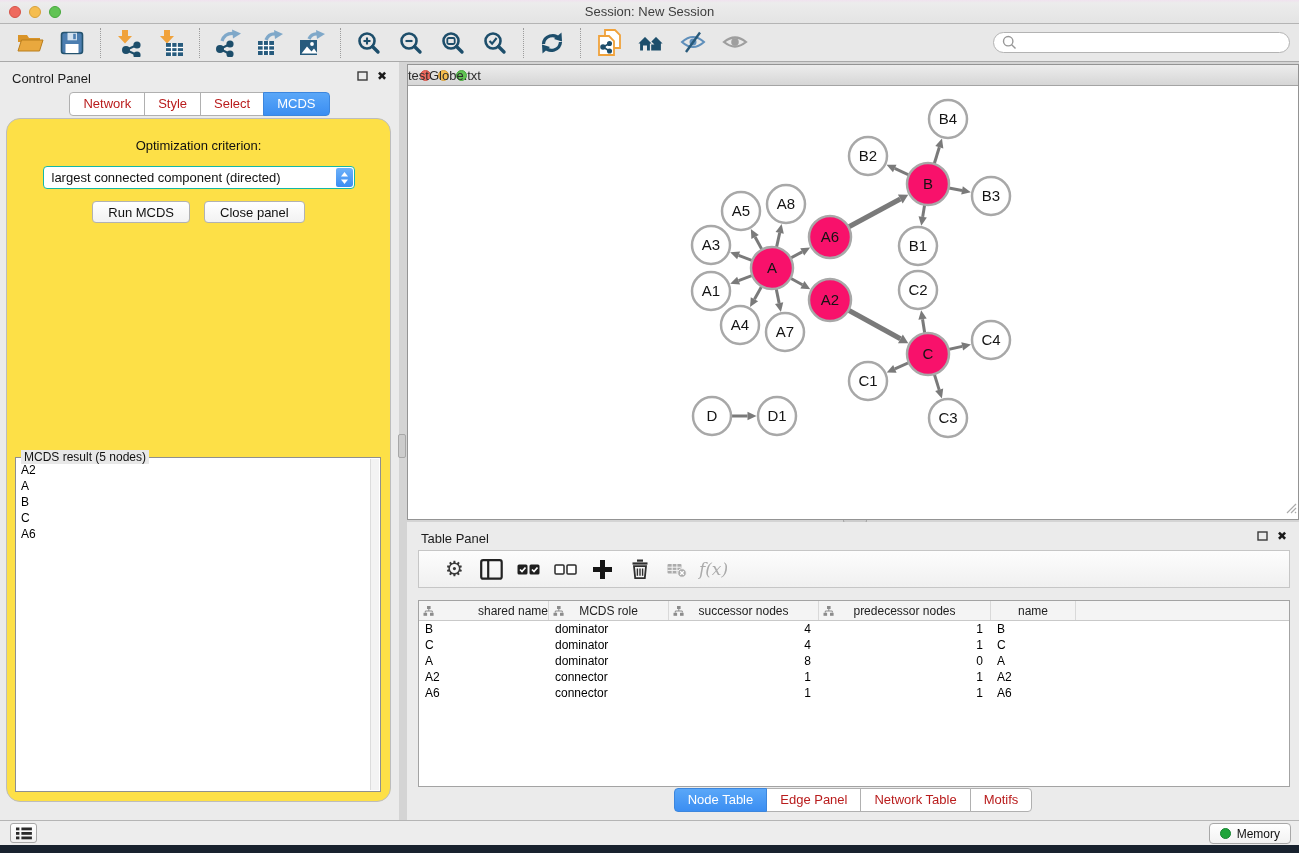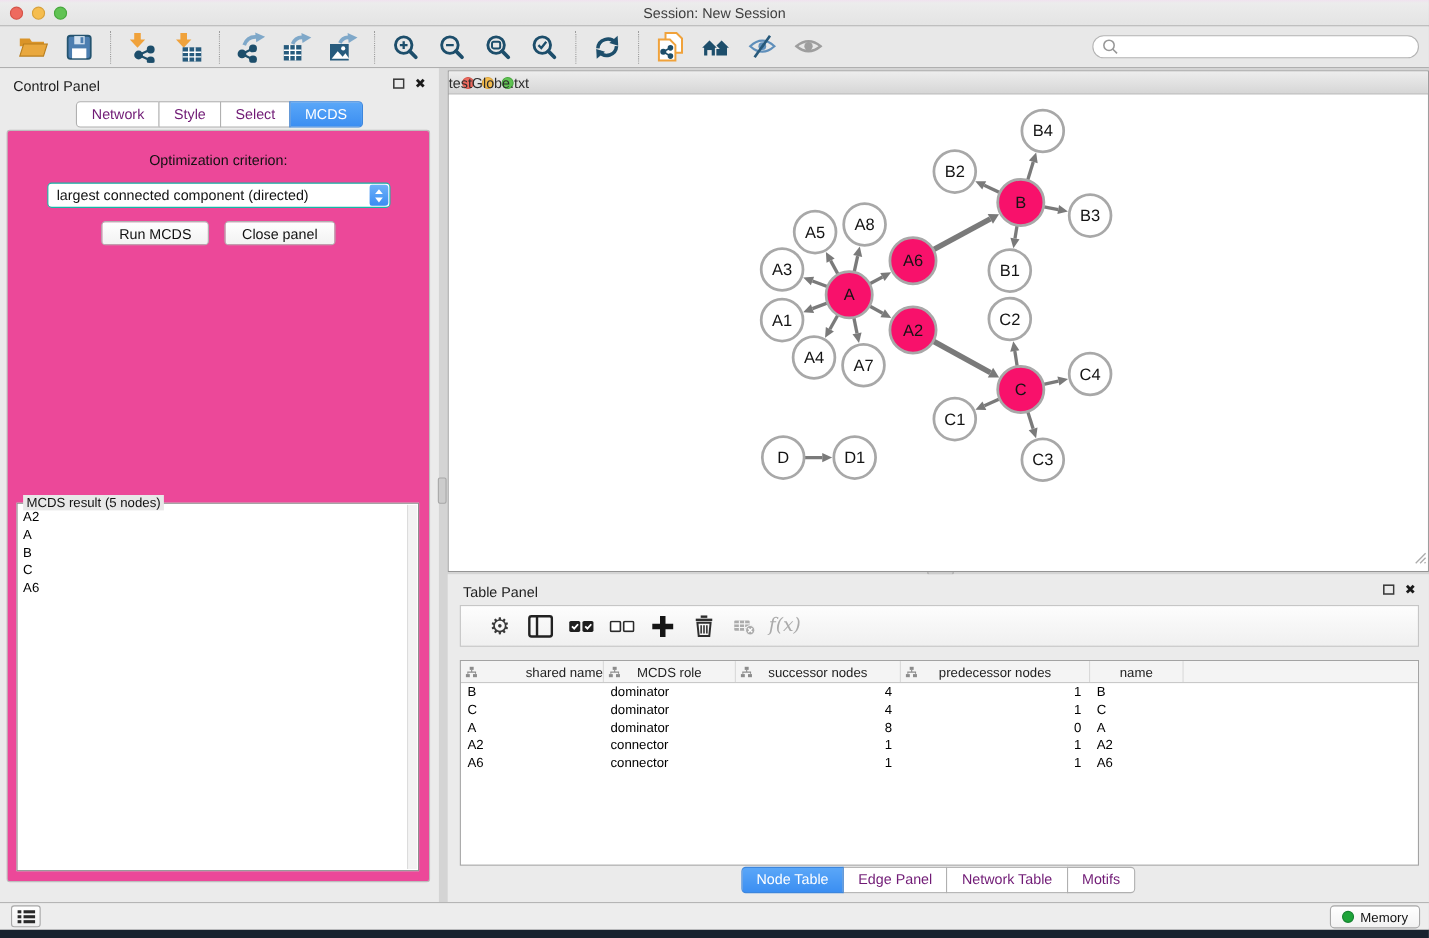--- a/index.html
+++ b/index.html
@@ -45,27 +45,27 @@
   .panel-head { position:relative; height:30px; }
   .panel-title { position:absolute; left:12px; top:9px; font-size:13px;
     color:#1c1c1c; }
   .panel-btns { position:absolute; right:12px; top:8px; display:flex;
     gap:9px; align-items:center; }
   .float-btn svg { display:block; }
   .close-btn { font-size:12px; font-weight:bold; color:#1a1a1a;
     font-family:"DejaVu Sans",sans-serif; line-height:12px; }
   .seg-tabs { display:flex; justify-content:center; }
   .seg { border:1px solid #b0b0b0; background:#fff; padding:3px 13px 4px;
-    font-size:13px; color:#701a75; margin-left:-1px; position:relative; }
+    font-size:13px; color:#b91c1c; margin-left:-1px; position:relative; }
   .seg:first-child { border-radius:4px 0 0 4px; margin-left:0; }
   .seg:last-child { border-radius:0 4px 4px 0; }
   .seg.active { background:linear-gradient(#5aa7f8,#3b8ef2);
     border-color:#3c86dd; color:#fff; z-index:1; }
   .cp-content { position:absolute; left:6px; right:8px; top:56px; bottom:18px;
-    background:#ec4899; border:1px solid #bdbdbd; border-radius:3px; }
+    background:#fde047; border:1px solid #bdbdbd; border-radius:14px; }
   .opt-label { margin-top:19px; text-align:center; font-size:13px; color:#111; }
   .dropdown { width:312px; height:23px; margin:13px auto 0; background:#fff;
     border:1px solid #14b8a6; border-radius:4px; position:relative;
     display:flex; align-items:center; }
   .dropdown .dd-value { font-size:13px; color:#111; padding-left:8px;
     white-space:nowrap; }
   .dd-stepper { position:absolute; right:1px; top:1px; bottom:1px; width:17px;
     background:linear-gradient(#6db1f9,#3a8cf2); border-radius:2px 3px 3px 2px;
     display:flex; align-items:center; justify-content:center; }
   .btn-row { margin-top:12px; display:flex; justify-content:center; gap:14px; }

